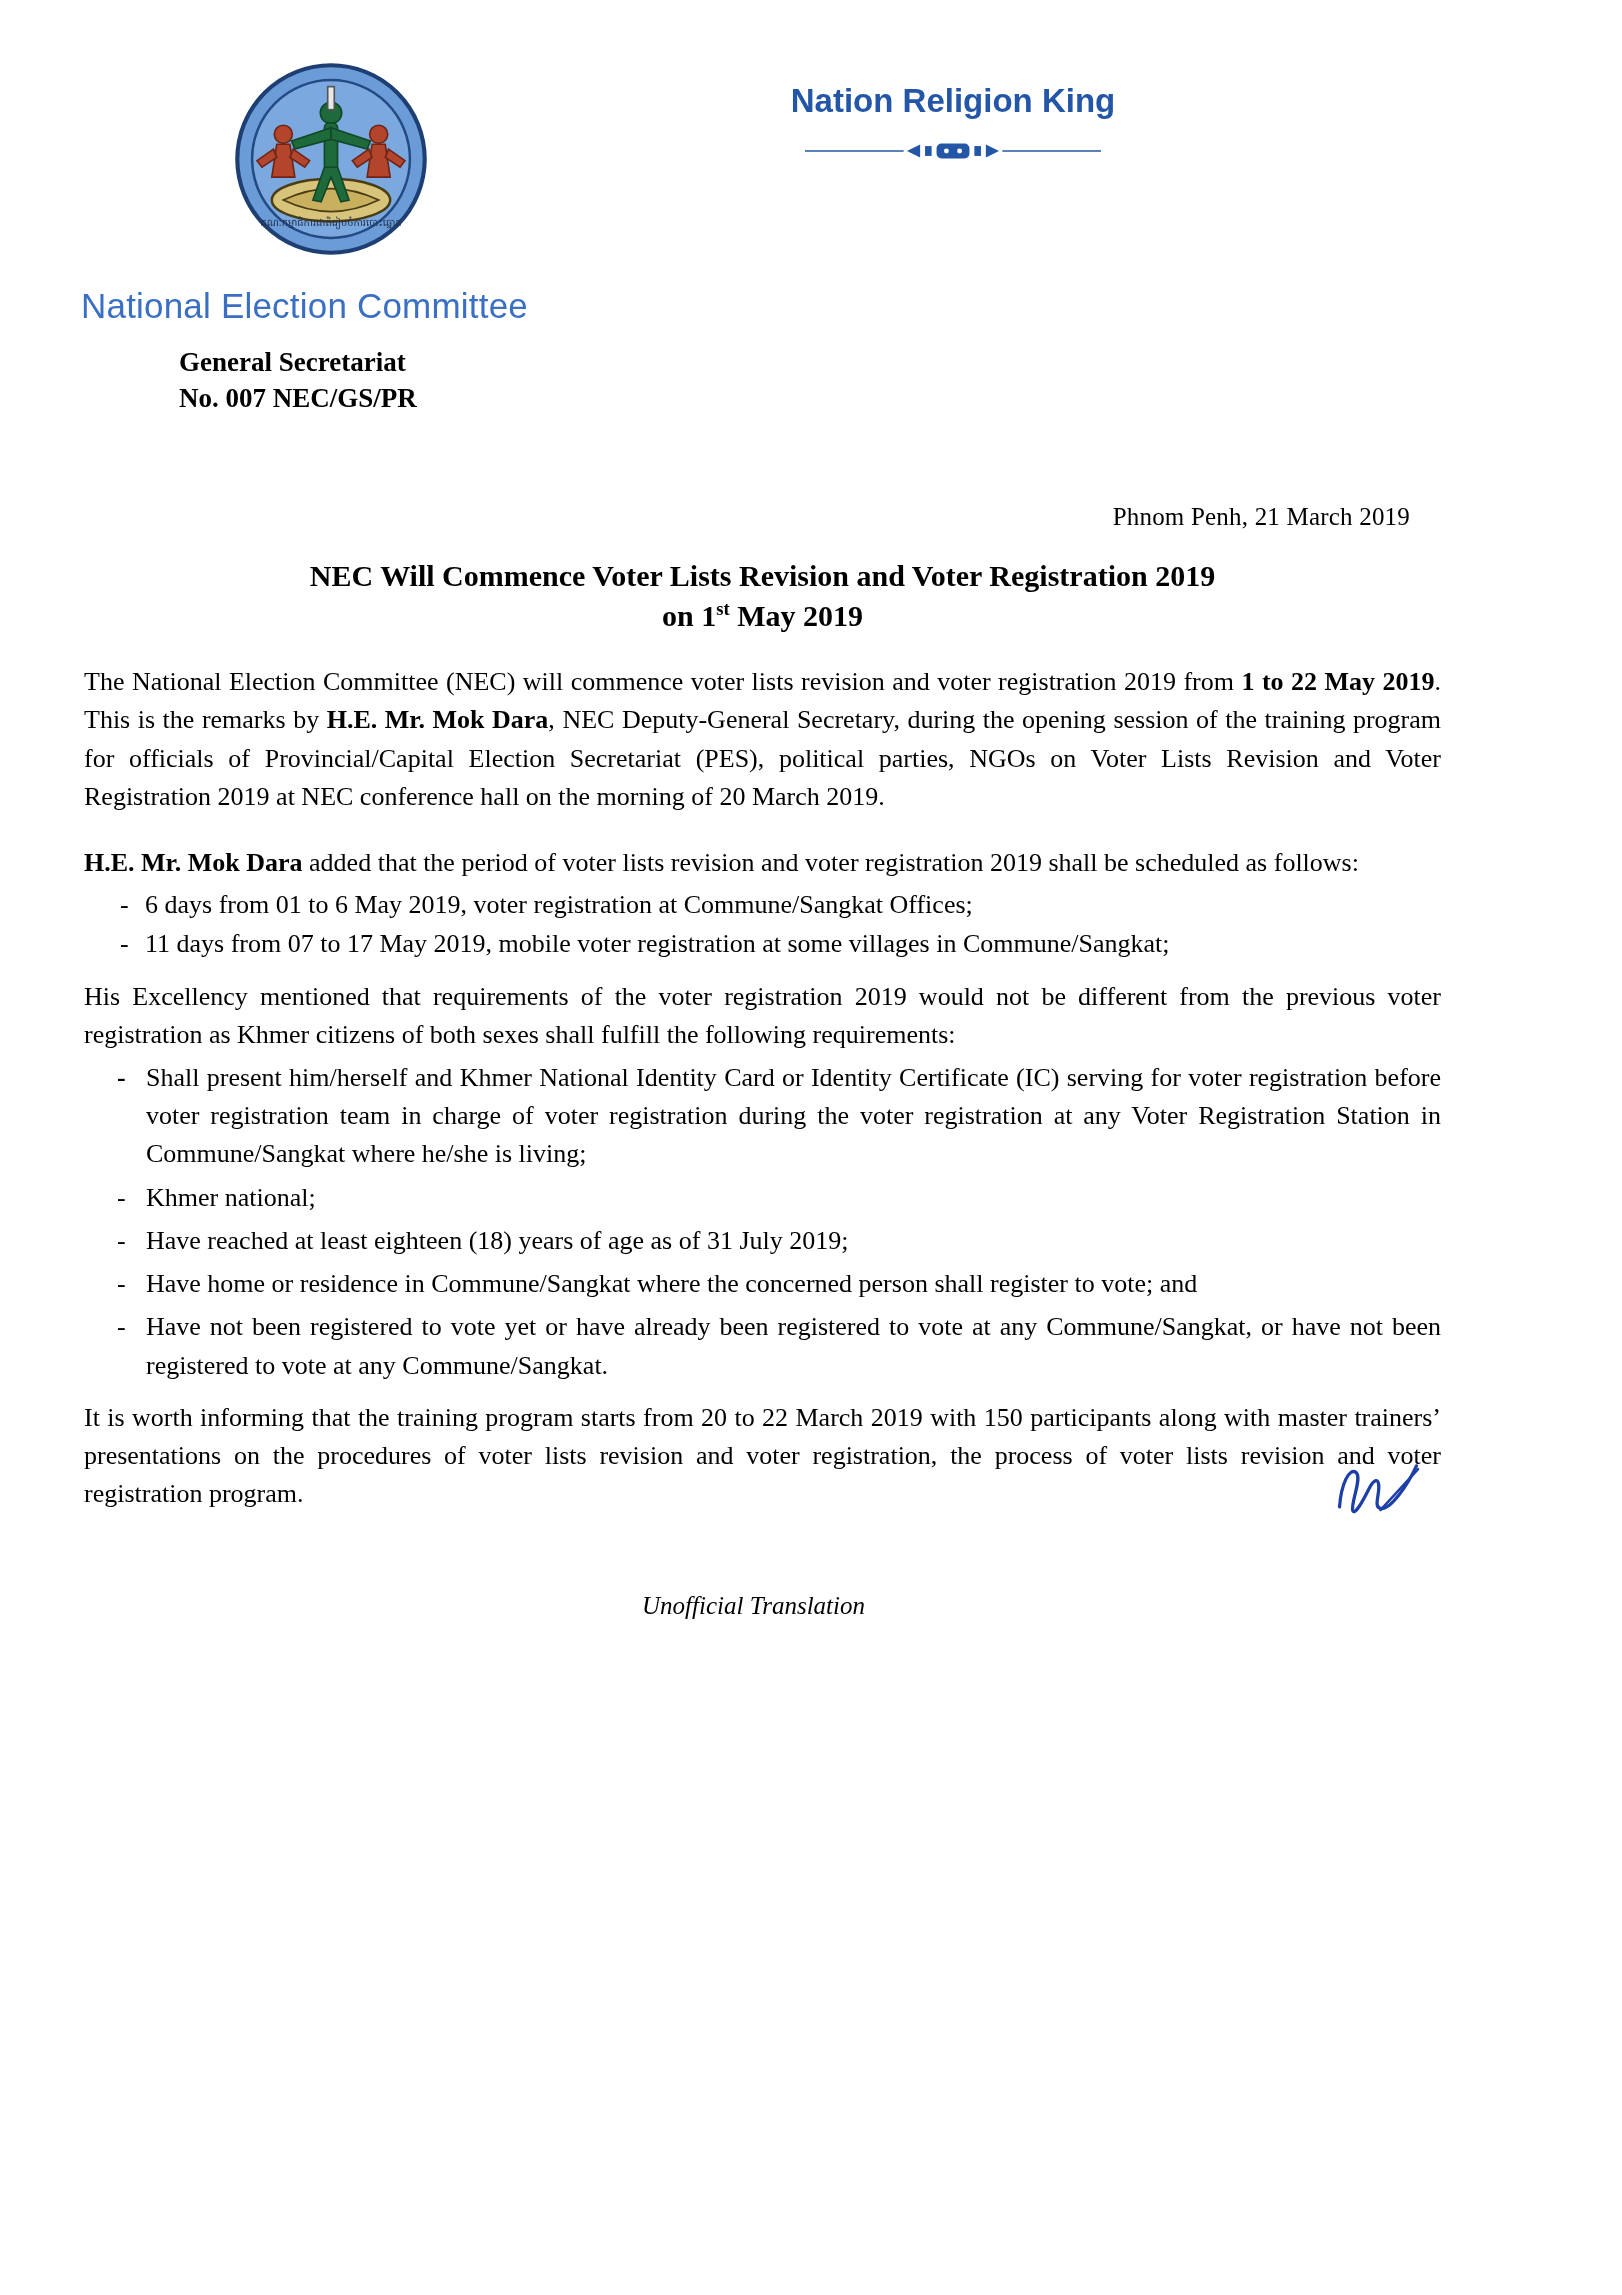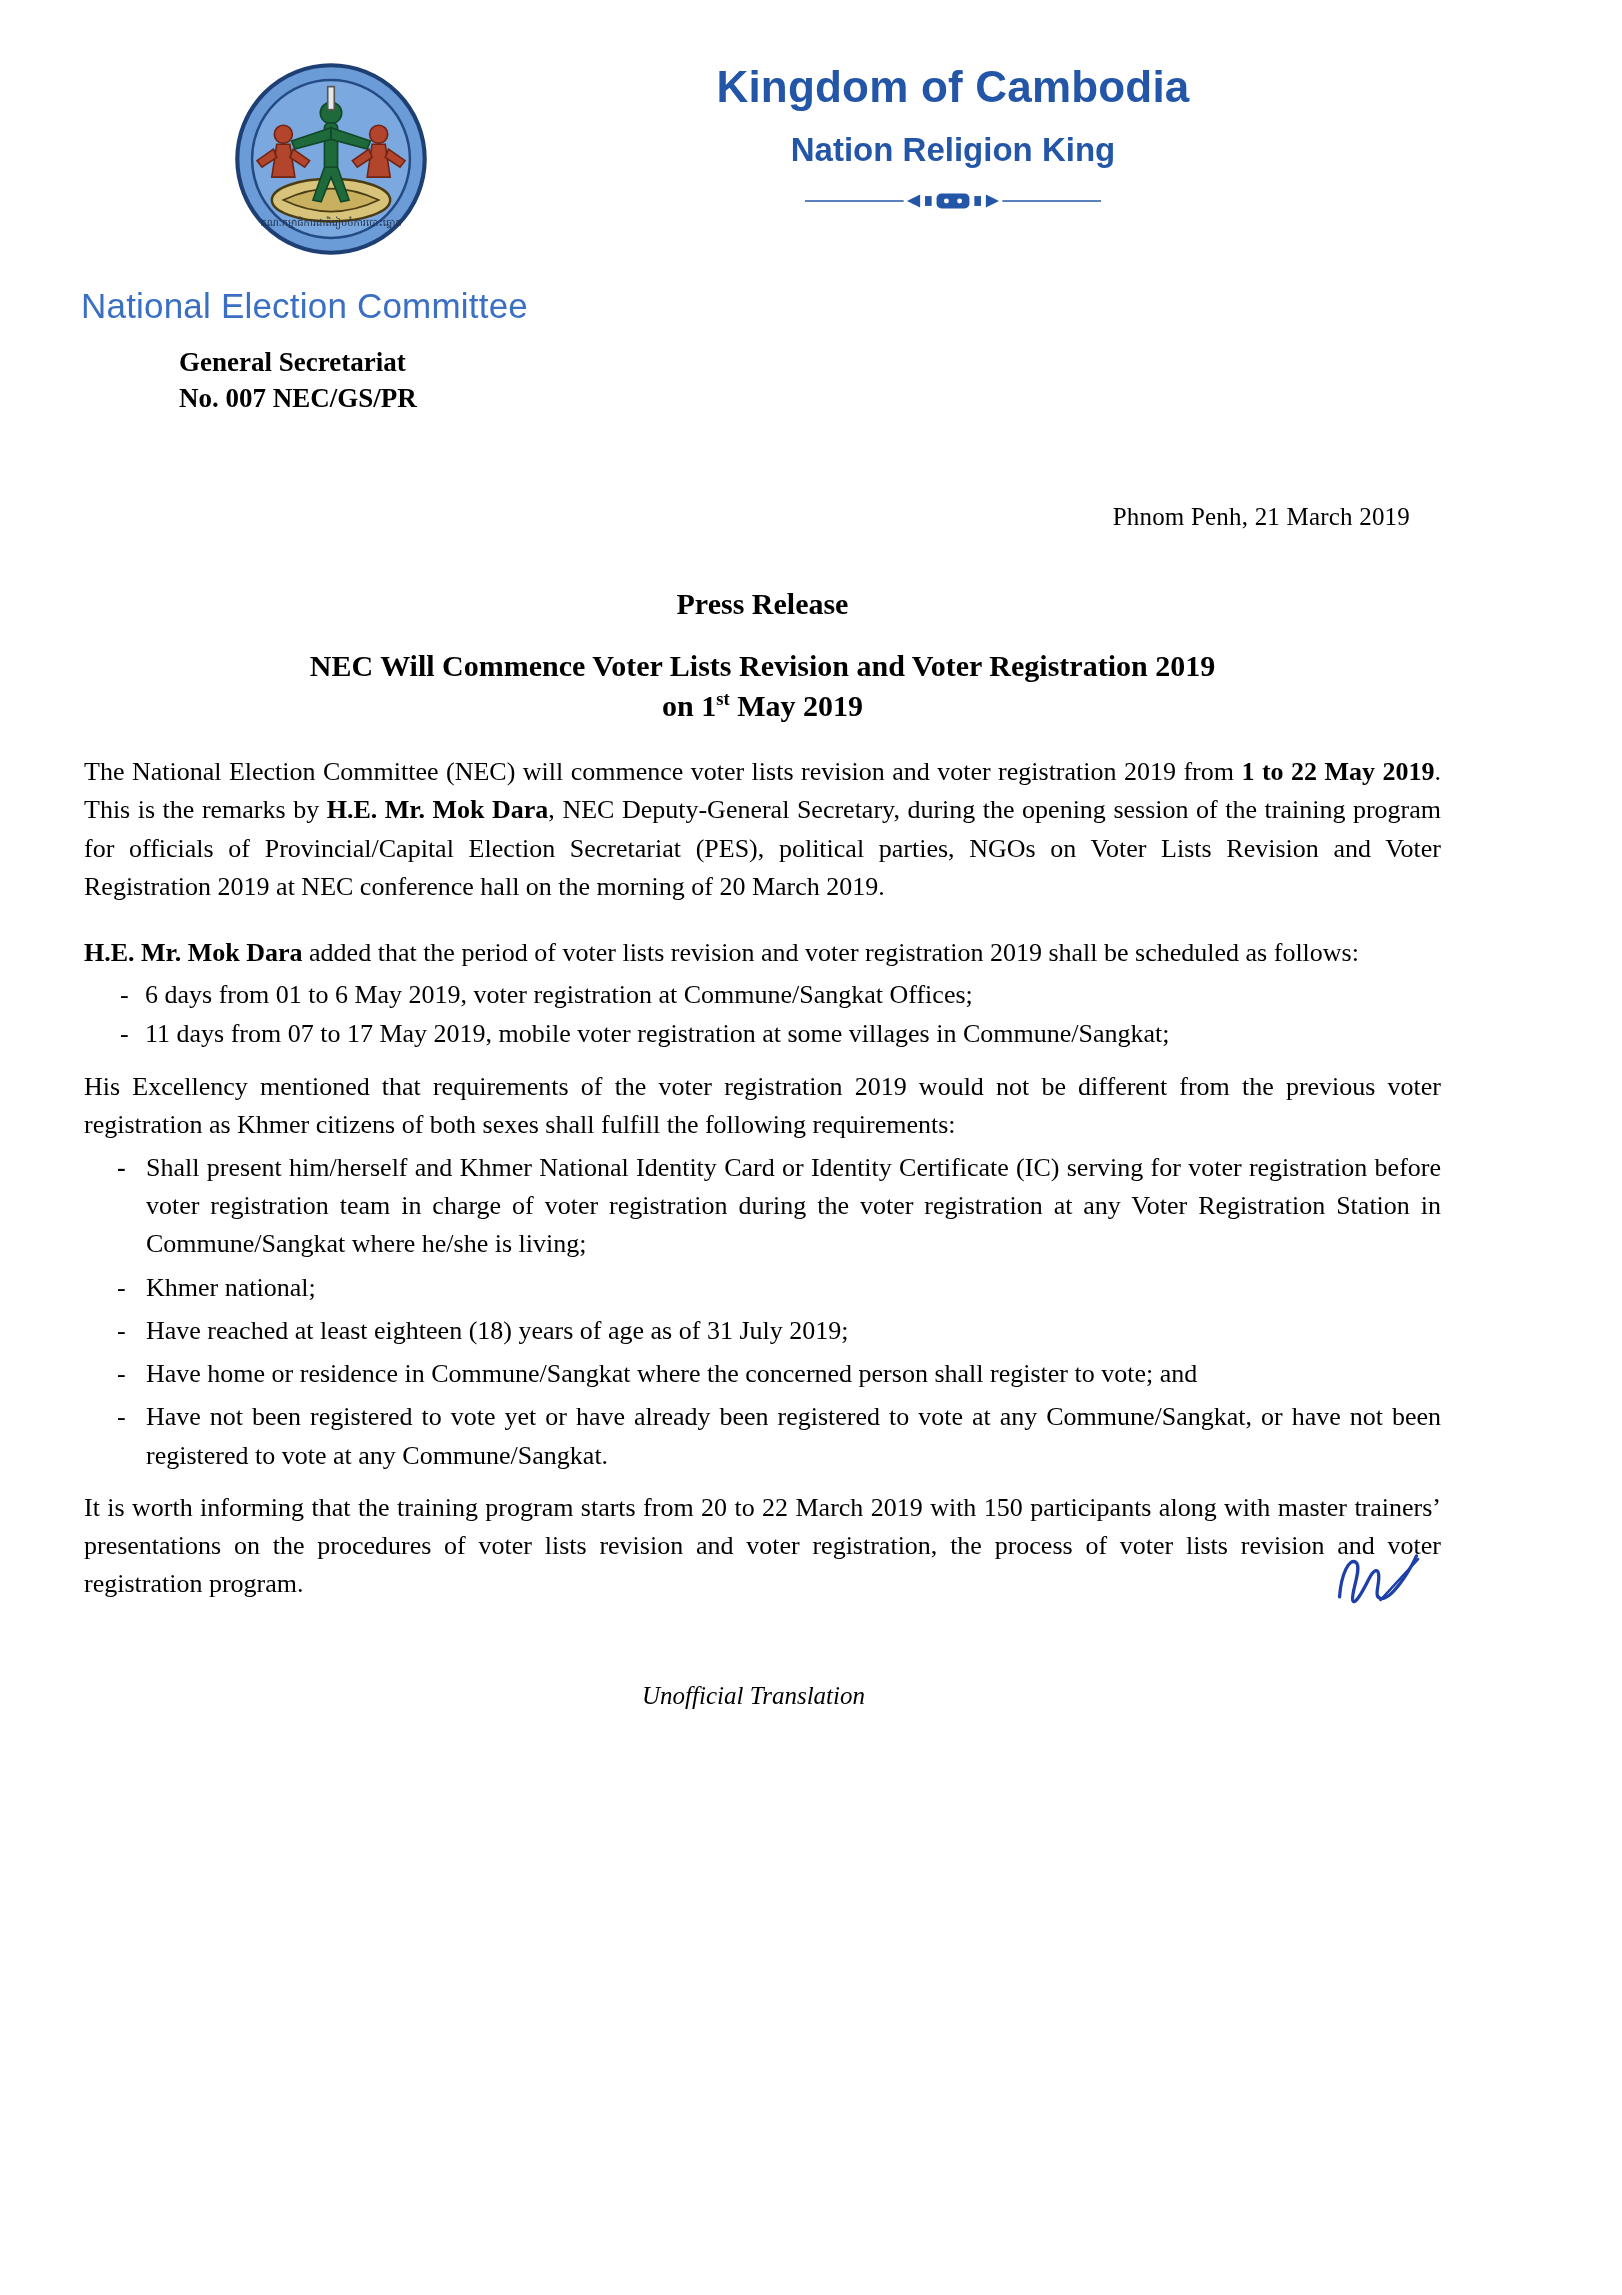--- a/index.html
+++ b/index.html
@@ -211,21 +211,20 @@
         </g>
 
         <path id="arcpath" d="M42 150 A 80 80 0 0 0 194 150" fill="none"></path>
         <g fill="#20304d" font-family="'DejaVu Sans', sans-serif" font-size="12">
           <text x="118" y="200" text-anchor="middle">គណៈកម្មាធិការជាតិរៀបចំការបោះឆ្នោត</text>
         </g>
       </svg>
     </div>
 
     <div class="kingdom-block">
-      <div class="kingdom-title">Kingdom of Cambodia</div>
       <div class="kingdom-sub">Nation Religion King</div>
       <div class="ornament">
         <svg width="296" height="20" viewBox="0 0 360 24" xmlns="http://www.w3.org/2000/svg">
           <line x1="0" y1="12" x2="120" y2="12" stroke="#2456a8" stroke-width="2"></line>
           <line x1="240" y1="12" x2="360" y2="12" stroke="#2456a8" stroke-width="2"></line>
           <path d="M124 12 L140 4 L140 20 Z" fill="#2456a8"></path>
           <path d="M236 12 L220 4 L220 20 Z" fill="#2456a8"></path>
           <rect x="146" y="6" width="8" height="12" fill="#2456a8"></rect>
           <rect x="206" y="6" width="8" height="12" fill="#2456a8"></rect>
           <rect x="160" y="3" width="40" height="18" rx="6" fill="#2456a8"></rect>
@@ -240,21 +239,20 @@
     <div class="gs-block">
       <div>General Secretariat</div>
       <div>No. 007 NEC/GS/PR</div>
     </div>
   </div>
 
   <div class="content">
 
     <div class="dateline">Phnom Penh, 21 March 2019</div>
 
-    <div class="press-release-title">Press Release</div>
 
     <div class="doc-title">
       <span>NEC Will Commence Voter Lists Revision and Voter Registration 2019</span><br>
       <span>on 1</span><sup>st</sup><span> May 2019</span>
     </div>
 
     <p class="para"><span>The National Election Committee (NEC) will commence voter lists revision and voter registration 2019 from </span><b>1 to 22 May 2019</b><span>. This is the remarks by </span><b>H.E. Mr. Mok Dara</b><span>, NEC Deputy-General Secretary, during the opening session of the training program for officials of Provincial/Capital Election Secretariat (PES), political parties, NGOs on Voter Lists Revision and Voter Registration 2019 at NEC conference hall on the morning of 20 March 2019.</span></p>
 
     <p class="para"><b>H.E. Mr. Mok Dara</b><span> added that the period of voter lists revision and voter registration 2019 shall be scheduled as follows:</span></p>
 

